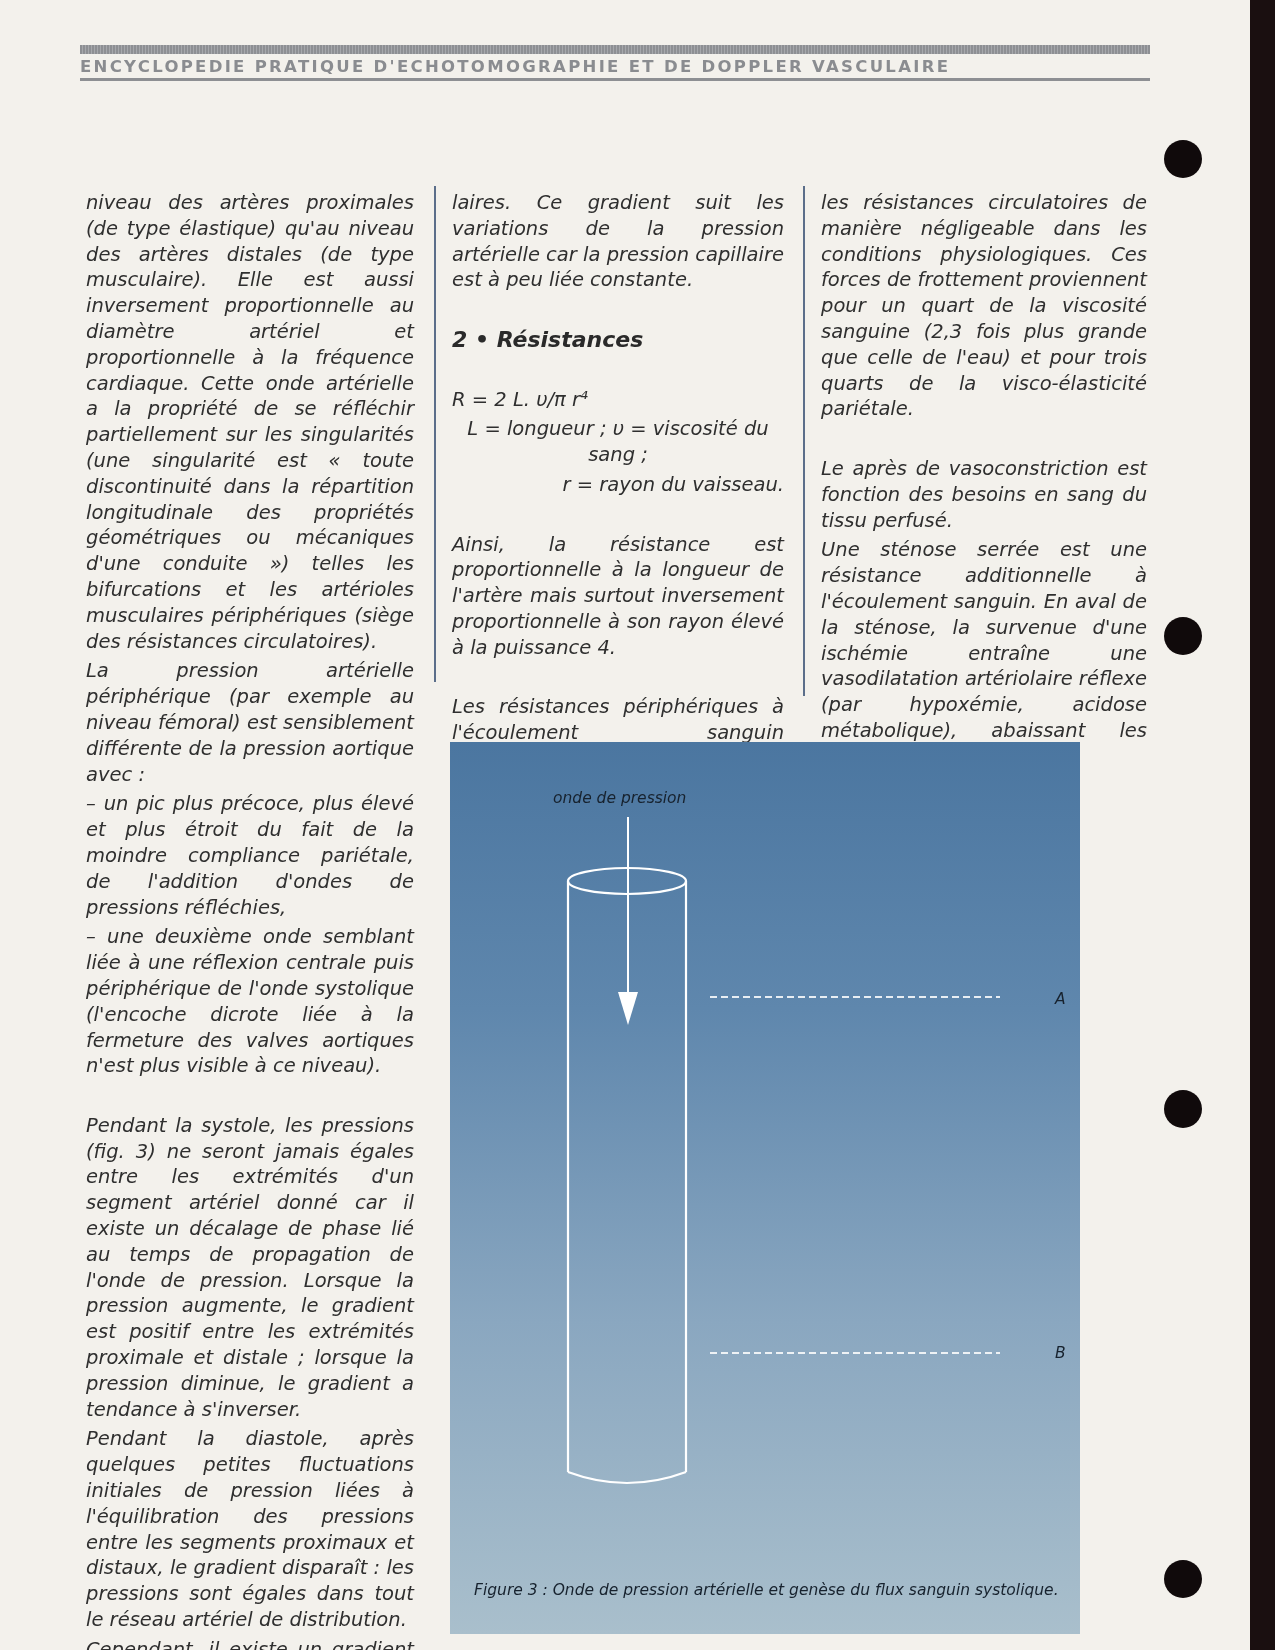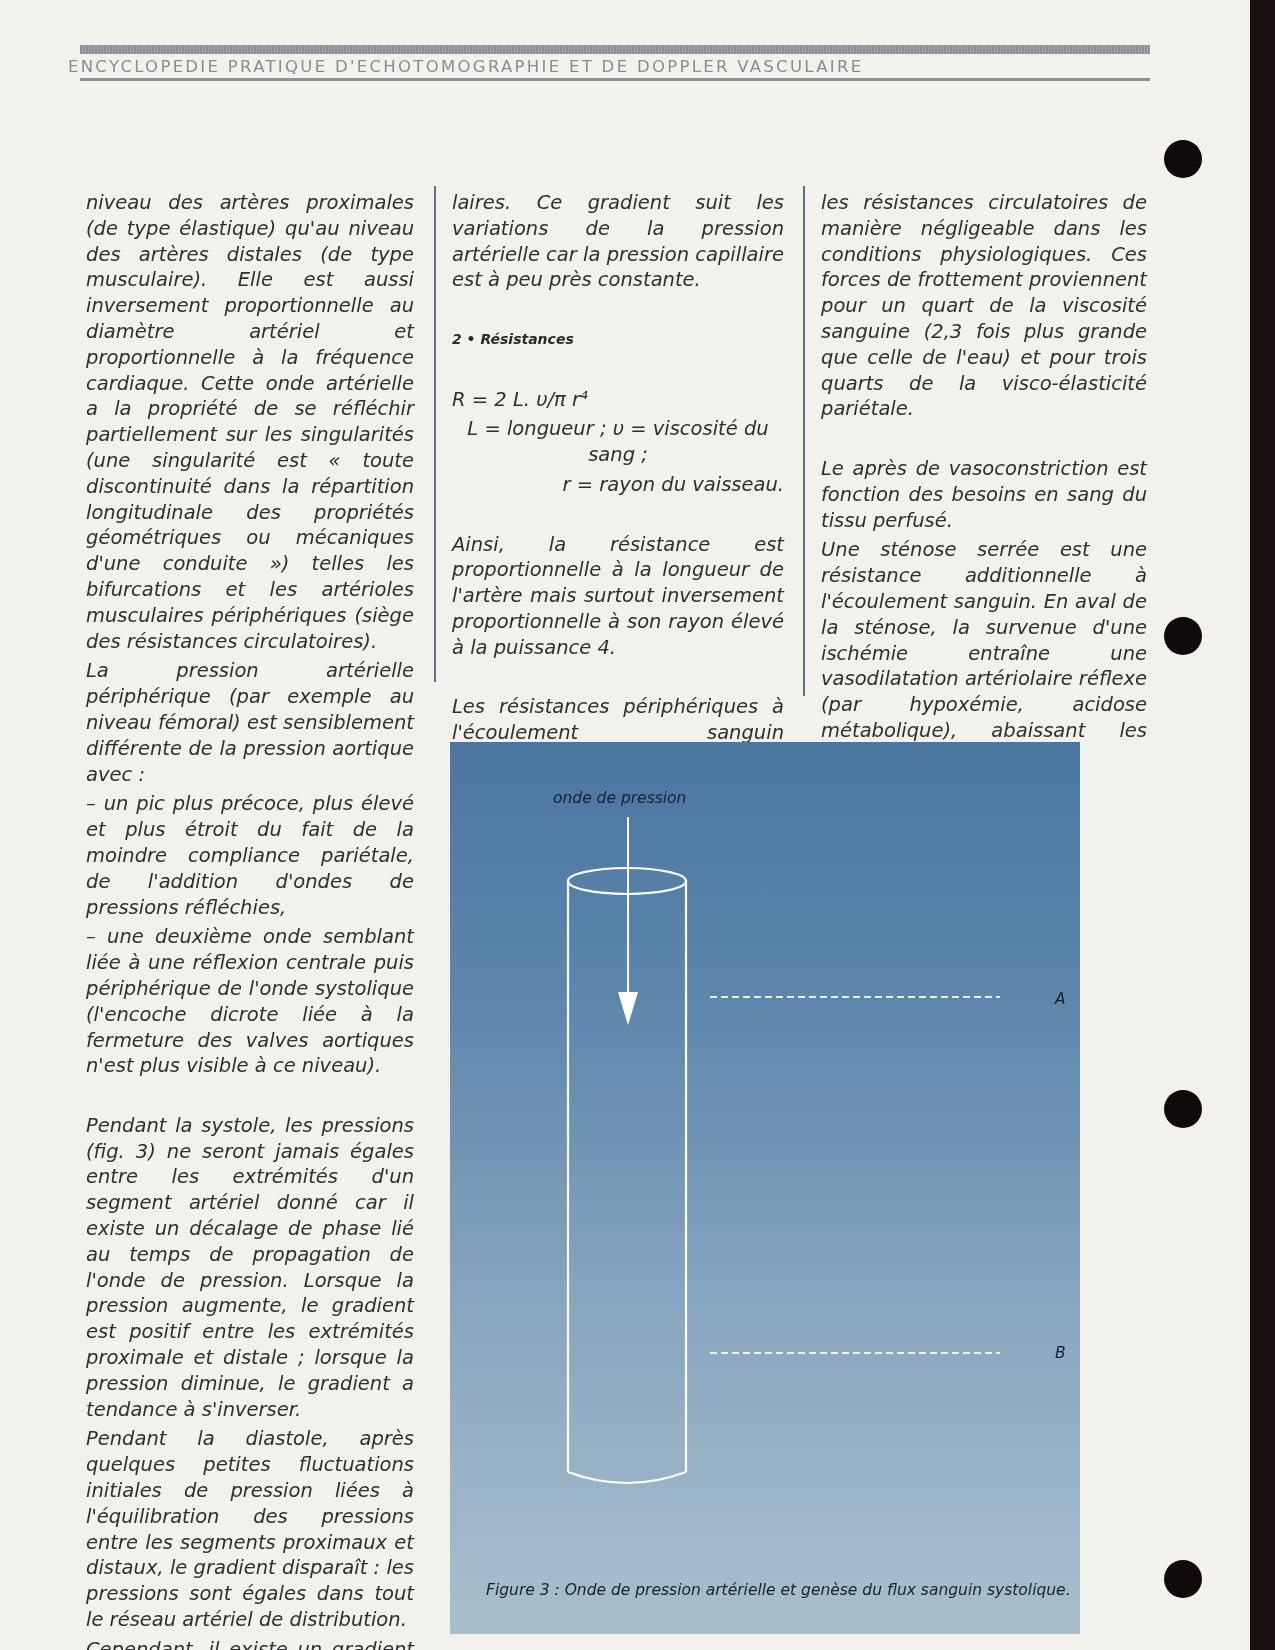--- a/index.html
+++ b/index.html
@@ -9,45 +9,45 @@
     font-family:"DejaVu Sans", sans-serif;
     color:#2b2b2b;
   }
   .scan-edge { position:absolute; right:0; top:0; width:25px; height:1650px; background:#1a0f10; }
   .hole { position:absolute; width:38px; height:38px; border-radius:50%; background:#100a0b; left:1164px; }
   .header-bar {
     position:absolute; left:80px; top:45px; width:1070px; height:9px;
     background:repeating-linear-gradient(90deg,#8d8f93 0 2px,#a6a8ac 2px 3px);
   }
   .header-title {
-    position:absolute; left:68px; top:57px; width:1070px; height:22px;
-    font-family:"DejaVu Sans", sans-serif; font-weight:normal; font-size:16.5px;
+    position:absolute; left:80px; top:57px; width:1070px; height:22px;
+    font-family:"DejaVu Sans", sans-serif; font-weight:bold; font-size:16.5px;
     letter-spacing:2.3px; color:#8a8c90; white-space:nowrap; text-align:justify;
   }
   .header-rule { position:absolute; left:80px; top:78px; width:1070px; height:3px; background:#8d8f93; }
   .col {
     position:absolute; top:186px;
     font-size:19.5px; line-height:25.8px; color:#2f2f2f;
     text-align:justify;
   }
   .col p { margin:4px;font-style:italic; }
   .col .gap { height:25.8px; }
   .col1 { left:82px; width:336px; }
   .col2 { left:448px; width:340px; }
   .col3 { left:817px; width:334px; }
   .divider { position:absolute; width:2px; background:#5b6e8a; }
-  .heading { font-weight:bold; font-size:14px; color:#2a2a2a; }
+  .heading { font-weight:bold; font-size:22px; color:#2a2a2a; }
   b.inline { font-weight:bold; color:#1e1e1e; }
   .figure {
     position:absolute; left:450px; top:742px; width:630px; height:892px;
     background:linear-gradient(180deg,#4b76a0 0%,#5f87ad 30%,#8aa7c0 65%,#a9bfcc 100%);
   }
   .figure svg { position:absolute; left:0; top:0; }
   .fig-label { position:absolute; font-style:italic; font-size:15.5px; color:#17222e; }
-  .fig-caption { position:absolute; left:36px; top:839px; font-style:italic; font-size:15.5px; color:#17222e; white-space:nowrap; }
+  .fig-caption { position:absolute; left:24px; top:839px; font-style:italic; font-size:15.5px; color:#17222e; white-space:nowrap; }
 </style>
 </head>
 <body>
 
 <div class="scan-edge"></div>
 <div class="hole" style="top:140px"></div>
 <div class="hole" style="top:617px"></div>
 <div class="hole" style="top:1090px"></div>
 <div class="hole" style="top:1560px"></div>
 
@@ -62,21 +62,21 @@
   <p>– une deuxième onde semblant liée à une réflexion centrale puis périphérique de l'onde systolique (l'encoche dicrote liée à la fermeture des valves aortiques n'est plus visible à ce niveau).</p>
   <div class="gap"></div>
   <p>Pendant la systole, les pressions (fig. 3) ne seront jamais égales entre les extrémités d'un segment artériel donné car il existe un décalage de phase lié au temps de propagation de l'onde de pression. Lorsque la pression augmente, le gradient est positif entre les extrémités proximale et distale ; lorsque la pression diminue, le gradient a tendance à s'inverser.</p>
   <p>Pendant la diastole, après quelques petites fluctuations initiales de pression liées à l'équilibration des pressions entre les segments proximaux et distaux, le gradient disparaît : les pressions sont égales dans tout le réseau artériel de distribution.</p>
   <p>Cependant, il existe un gradient de pression permanent entre le réseau artériel de distribution (P = 120/70-85 mmHg) et le réseau d'irrigation (Pcapillaire = 7 à 10 mmHg) en raison d'une vasoconstriction variable mais toujours intense des artérioles muscu-</p>
 </div>
 
 <div class="divider" style="left:434px; top:186px; height:496px;"></div>
 
 <div class="col col2">
-  <p>laires. Ce gradient suit les variations de la pression artérielle car la pression capillaire est à peu près constante.</p>
+  <p>laires. Ce gradient suit les variations de la pression artérielle car la pression capillaire est à peu liée constante.</p>
   <div class="gap"></div>
   <p class="heading">2 • Résistances</p>
   <div class="gap"></div>
   <p style="text-align:left">R = 2 L. υ/π r⁴</p>
   <p style="text-align:center">L = longueur ; υ = viscosité du sang ;</p>
   <p style="text-align:right">r = rayon du vaisseau.</p>
   <div class="gap"></div>
   <p>Ainsi, la résistance est proportionnelle à la longueur de l'artère mais surtout inversement proportionnelle à son rayon élevé à la puissance 4.</p>
   <div class="gap"></div>
   <p><span>Les résistances périphériques à l'écoulement sanguin proviennent essentiellement de </span><b class="inline">la vasoconstriction</b><span> artériolaire. Les forces de frottement de l'écoulement sanguin augmentent</span></p>

